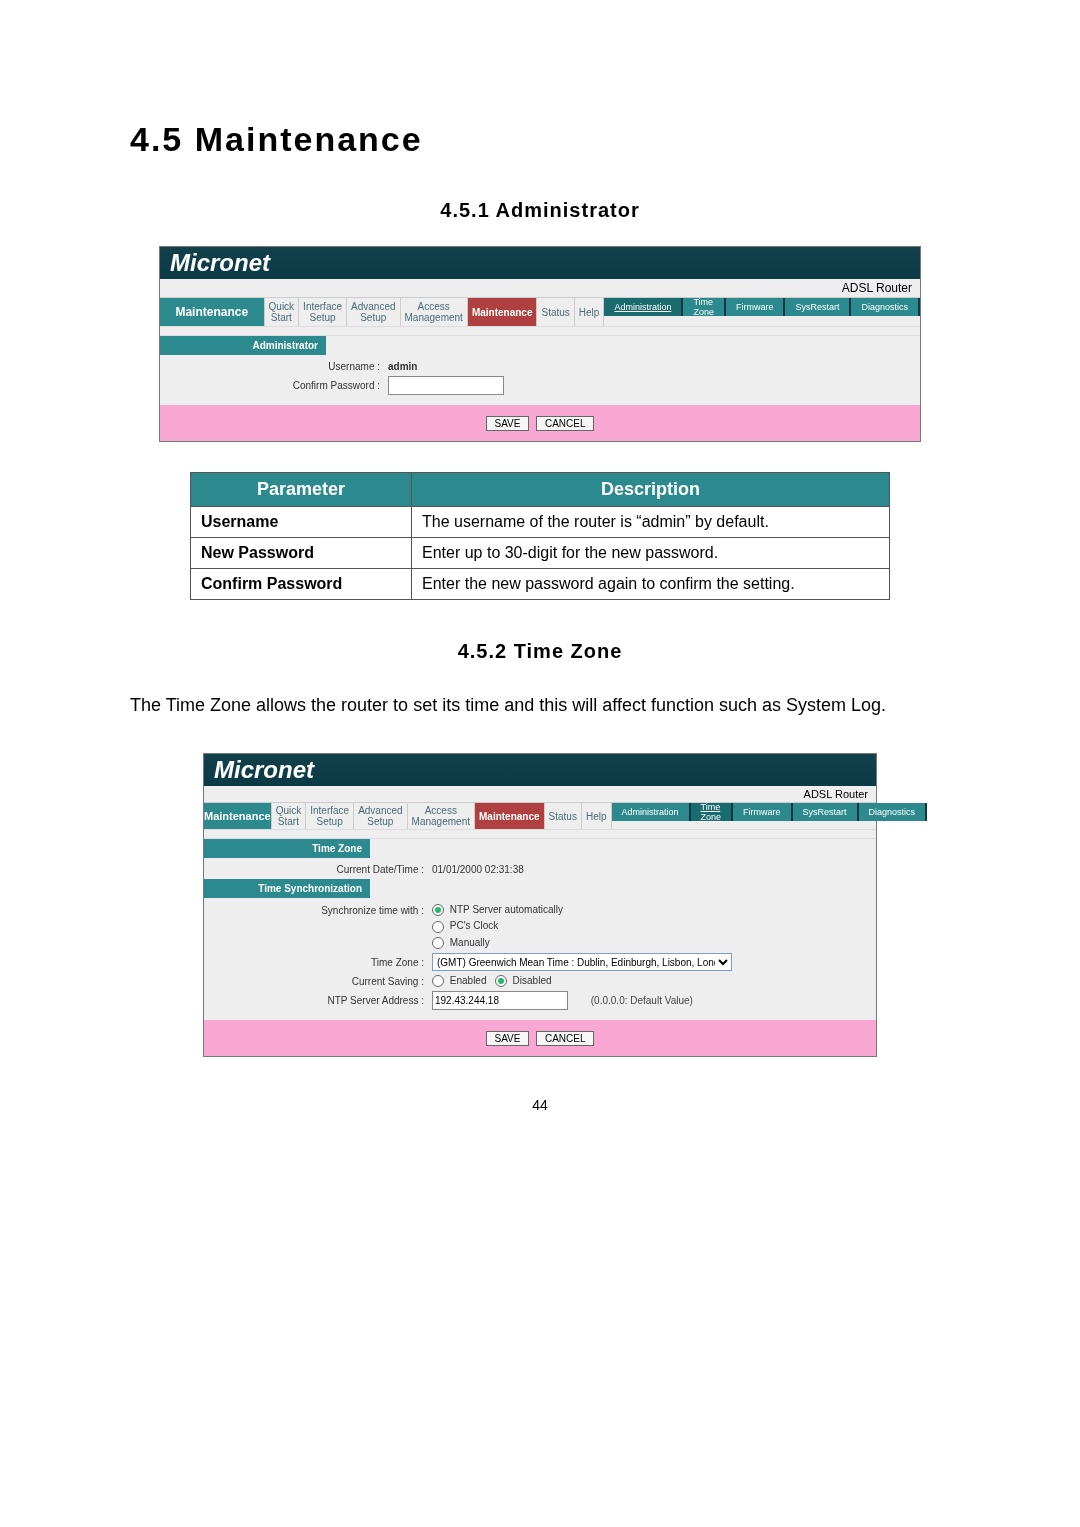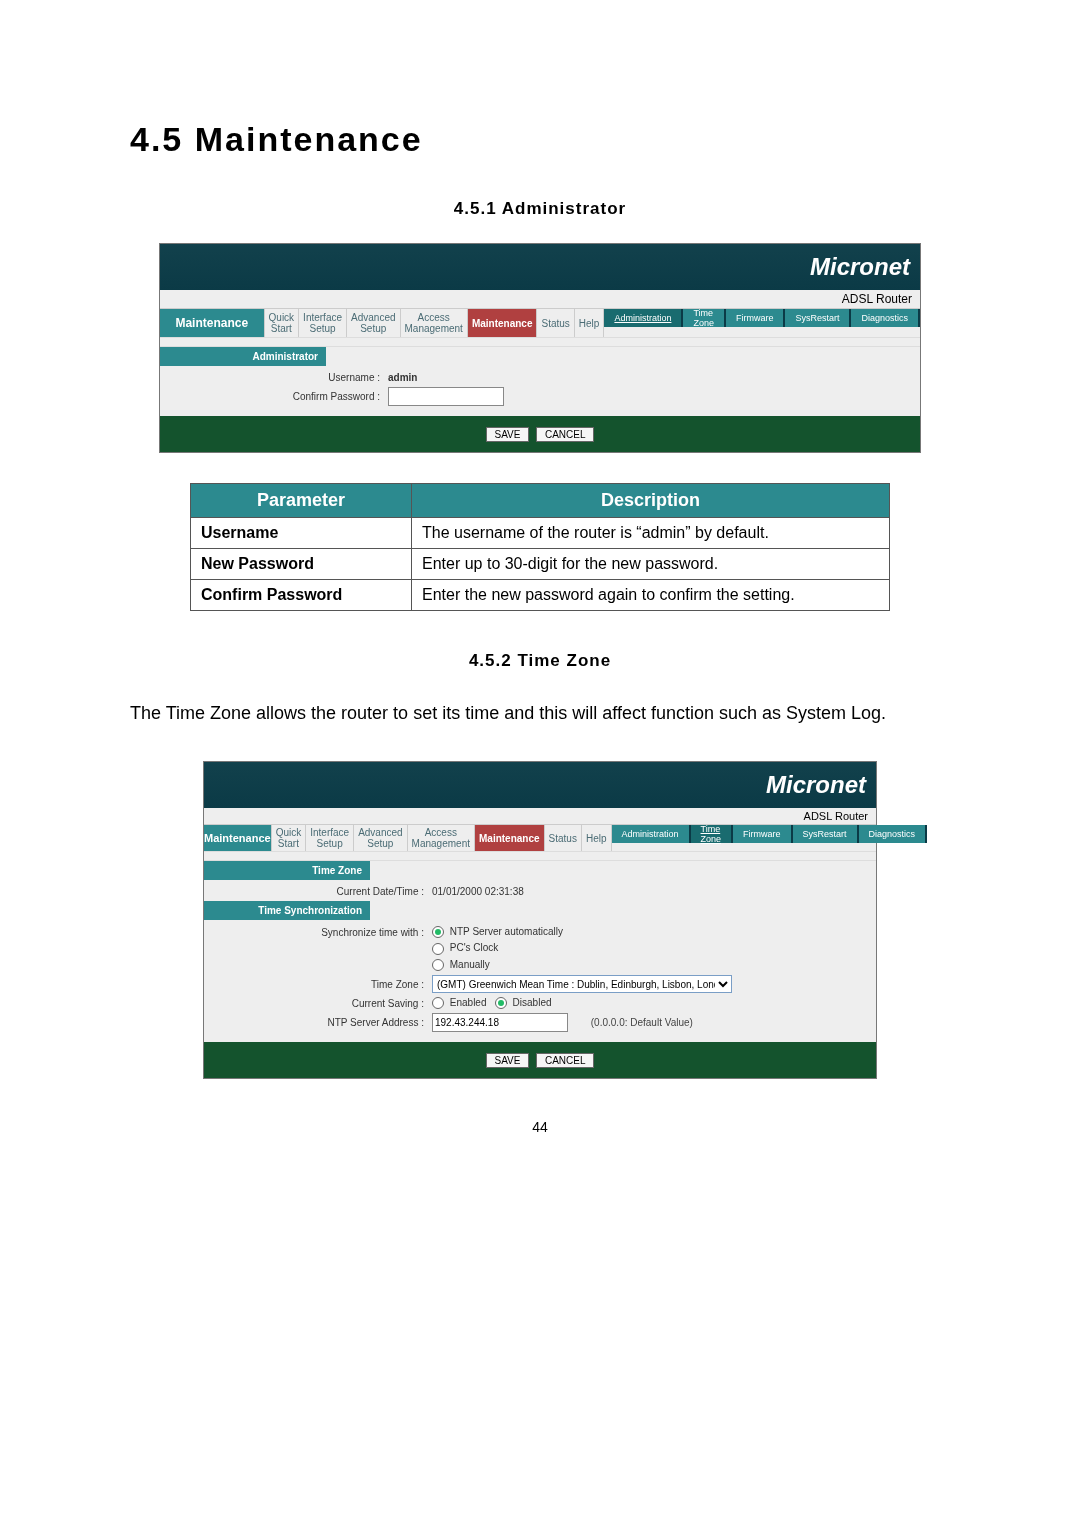--- a/index.html
+++ b/index.html
@@ -13,40 +13,40 @@
   .page {
     padding: 120px 130px 60px 130px;
   }
   .h1 {
     font-size: 34px;
     font-weight: bold;
     margin: 0 0 40px 0;
     letter-spacing: 2px;
   }
   .h2 {
-    font-size: 17px;
+    font-size: 20px;
     font-weight: bold;
     text-align: center;
     margin: 30px 0 24px 0;
     letter-spacing: 1px;
   }
   .sshot {
     border: 1px solid #777;
     margin: 0 auto 30px auto;
     background: #eee;
   }
   .sshot1 { width: 760px; }
   .sshot2 { width: 672px; }
   .brandbar {
     background: linear-gradient(#12414c, #0b3a46);
     height: 24px;
     display: flex;
     align-items: center;
-    justify-content: flex-end;
-    padding: 11px 10px;
+    justify-content: flex-start;
+    padding: 4px 10px;
     color: #fff;
   }
   .brand {
     font-family: Arial, Helvetica, sans-serif;
     font-weight: 900;
     font-style: italic;
     font-size: 24px;
     letter-spacing: 0px;
   }
   .navwrap {
@@ -152,21 +152,21 @@
   }
   input.txt.wide { width: 130px; }
   select.sel {
     border: 1px solid #7a9ec6;
     font-size: 10px;
     height: 18px;
     background: #fff;
     width: 300px;
   }
   .btnrow {
-    background: #14532d;
+    background: #f9a8d4;
     text-align: center;
     padding: 8px 0 10px 0;
   }
   .btn {
     font-size: 10px;
     border: 1px solid #666;
     background: #f6f6f6;
     padding: 1px 8px;
     margin: 0 1px;
     font-family: inherit;

